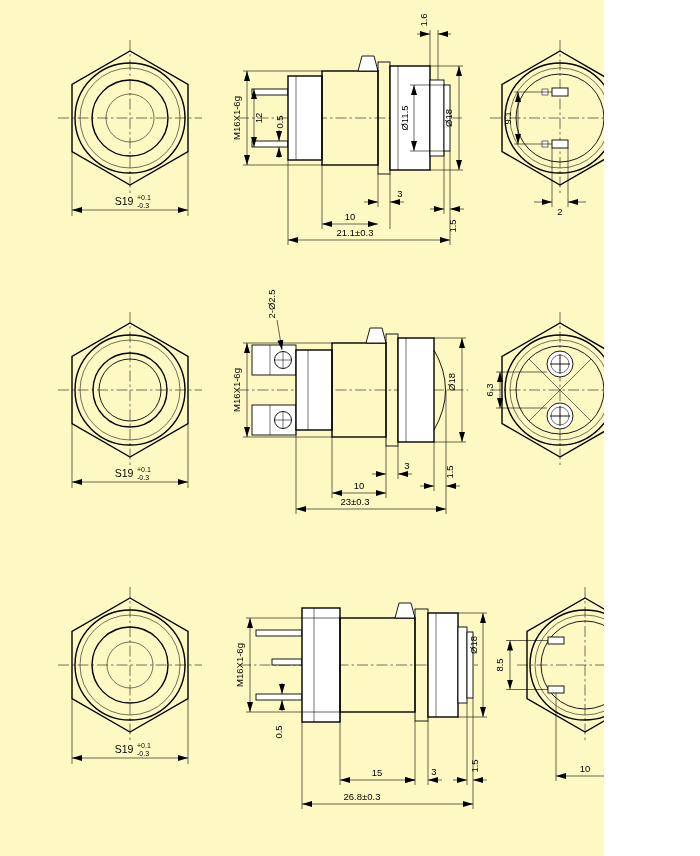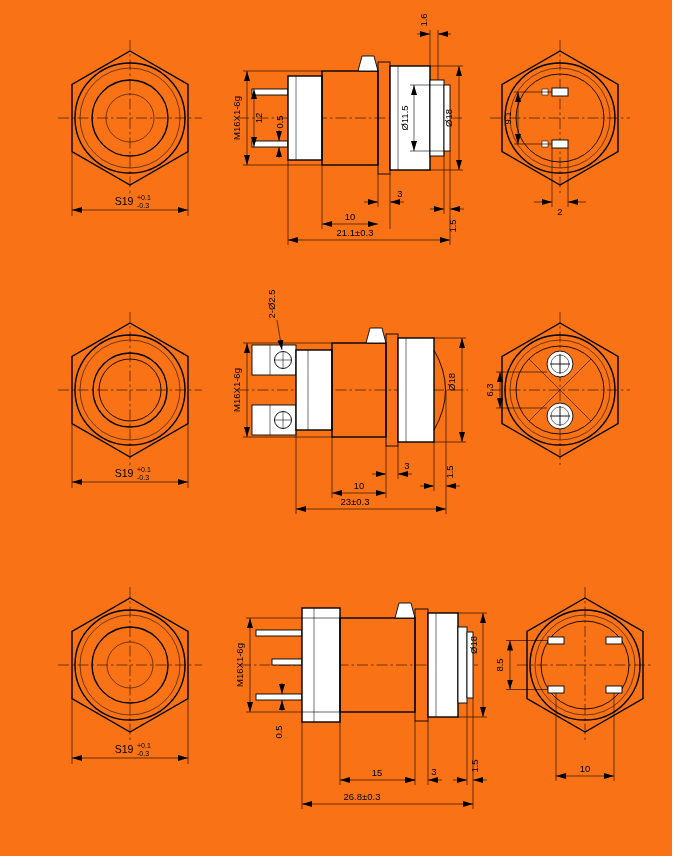--- a/index.html
+++ b/index.html
@@ -1,16 +1,16 @@
 <!DOCTYPE html>
 <html><head>
 <meta charset="utf-8">
 <style>
   html,body{margin:0;padding:0;background:#fff;}
-  .canvas{position:relative;width:672px;height:856px;background:#f97316;overflow:hidden;}
+  .canvas{position:relative;width:604px;height:856px;background:#fef9c3;overflow:hidden;}
   svg{display:block;}
   .ol{fill:none;stroke:#000;stroke-width:1.4;}
   .ml{fill:none;stroke:#000;stroke-width:0.9;}
   .tl{fill:none;stroke:#000;stroke-width:0.55;}
   .cl{fill:none;stroke:#000;stroke-width:0.55;stroke-dasharray:11 3 2.5 3;}
   .dl{fill:none;stroke:#000;stroke-width:0.6;}
   .wht{fill:#fff;}
   text{fill:#000;font-family:"Liberation Sans",sans-serif;}
   .d{font-size:10.5px;}
   .ds{font-size:9.5px;}

